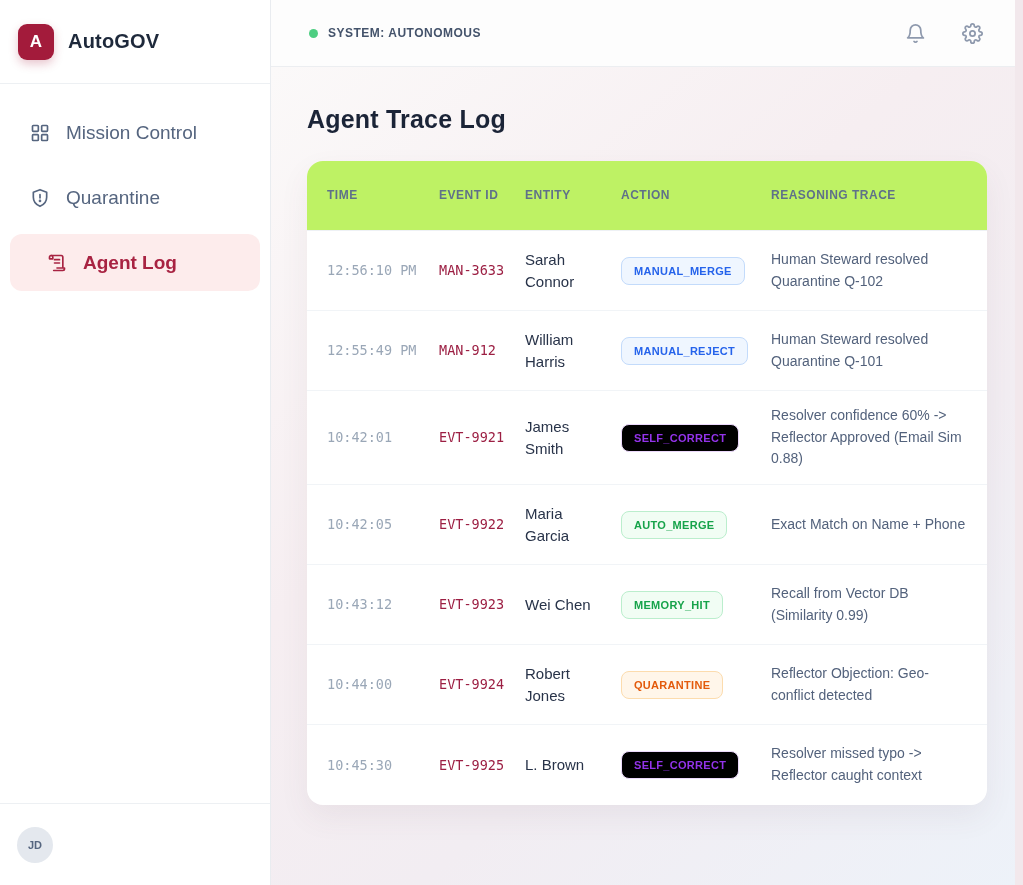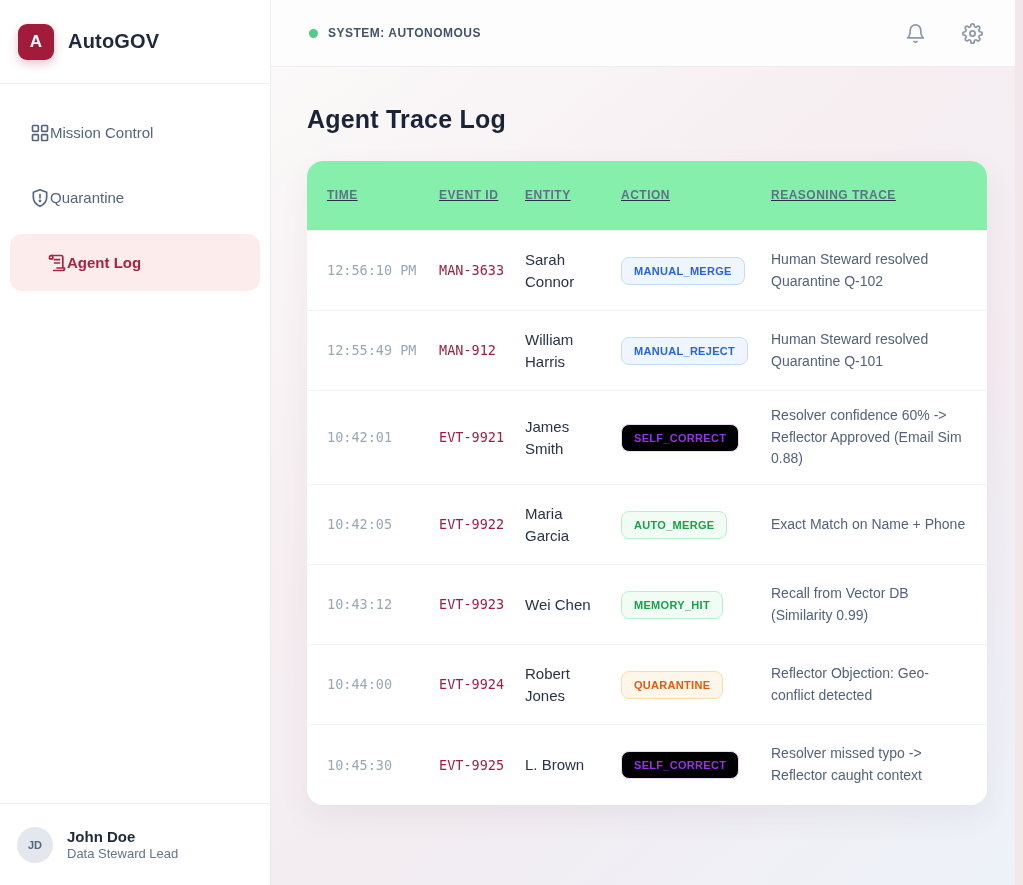--- a/index.html
+++ b/index.html
@@ -22,23 +22,23 @@
   .logo {
     width:36px; height:36px; border-radius:9px; background:#a31b3b;
     color:#fff; font-weight:bold; font-size:17px;
     display:flex; align-items:center; justify-content:center;
     box-shadow:0 4px 10px rgba(163,27,59,.25);
   }
   .brand-name { font-size:20px; font-weight:bold; color:#1e293b; letter-spacing:.2px; }
 
   .nav { padding:20px 10px 0 10px; display:flex; flex-direction:column; gap:8px; }
   .nav-item {
-    display:flex; align-items:center; gap:0; height:57px;
+    display:flex; align-items:center; gap:16px; height:57px;
     padding:0 20px; border-radius:12px; cursor:pointer;
-    color:#55657f; font-size:15px; font-weight:500;
+    color:#55657f; font-size:19px; font-weight:500;
   }
   .nav-item svg { width:20px; height:20px; stroke:#55657f; flex-shrink:0; }
   .nav-item.active { background:#fdecec; color:#a82342; font-weight:600;padding-left:37px; }
   .nav-item.active svg { stroke:#a82342; }
 
   .sidebar-spacer { flex:1; }
   .user-box {
     height:82px; border-top:1px solid #edf0f3;
     display:flex; align-items:center; gap:14px; padding:0 17px;
   }
@@ -76,21 +76,21 @@
     margin-top:27px; background:#ffffff; border-radius:16px;
     box-shadow:0 12px 30px rgba(100,70,90,.07);
     overflow:hidden;
   }
   .trow {
     display:grid;
     grid-template-columns:92px 66px 76px 130px 1fr;
     column-gap:20px; padding:0 20px; align-items:center;
   }
   .thead {
-    background:#86efac; border-bottom:1px solid #eef1f5; min-height:70px;text-decoration:underline;
+    background:#bef264; border-bottom:1px solid #eef1f5; min-height:70px;
   }
   .th {
     font-size:12px; font-weight:bold; color:#5f7189;
     letter-spacing:.5px; text-transform:uppercase; line-height:1.4;
   }
   .tbody-row { min-height:80px; border-bottom:1px solid #f1f4f7; padding-top:14px; padding-bottom:14px; }
   .tbody-row:last-child { border-bottom:none; }
   .cell-time {
     font-family:"DejaVu Sans Mono","Liberation Mono",monospace;
     font-size:13.5px; color:#9aa7b7; line-height:1.55; word-break:normal;
@@ -153,24 +153,20 @@
           <line x1="9" y1="12" x2="15" y2="12"></line>
       </svg>
       <span>Agent Log</span>
     </div>
   </nav>
 
   <div class="sidebar-spacer"></div>
 
   <div class="user-box">
     <div class="avatar">JD</div>
-    <div>
-      <div class="user-name">John Doe</div>
-      <div class="user-role">Data Steward Lead</div>
-    </div>
   </div>
 </aside>
 
 <main class="main">
   <header class="topbar">
     <div class="status">
       <span class="status-dot"></span>
       <span class="status-text">SYSTEM: AUTONOMOUS</span>
     </div>
     <div class="topbar-icons">

